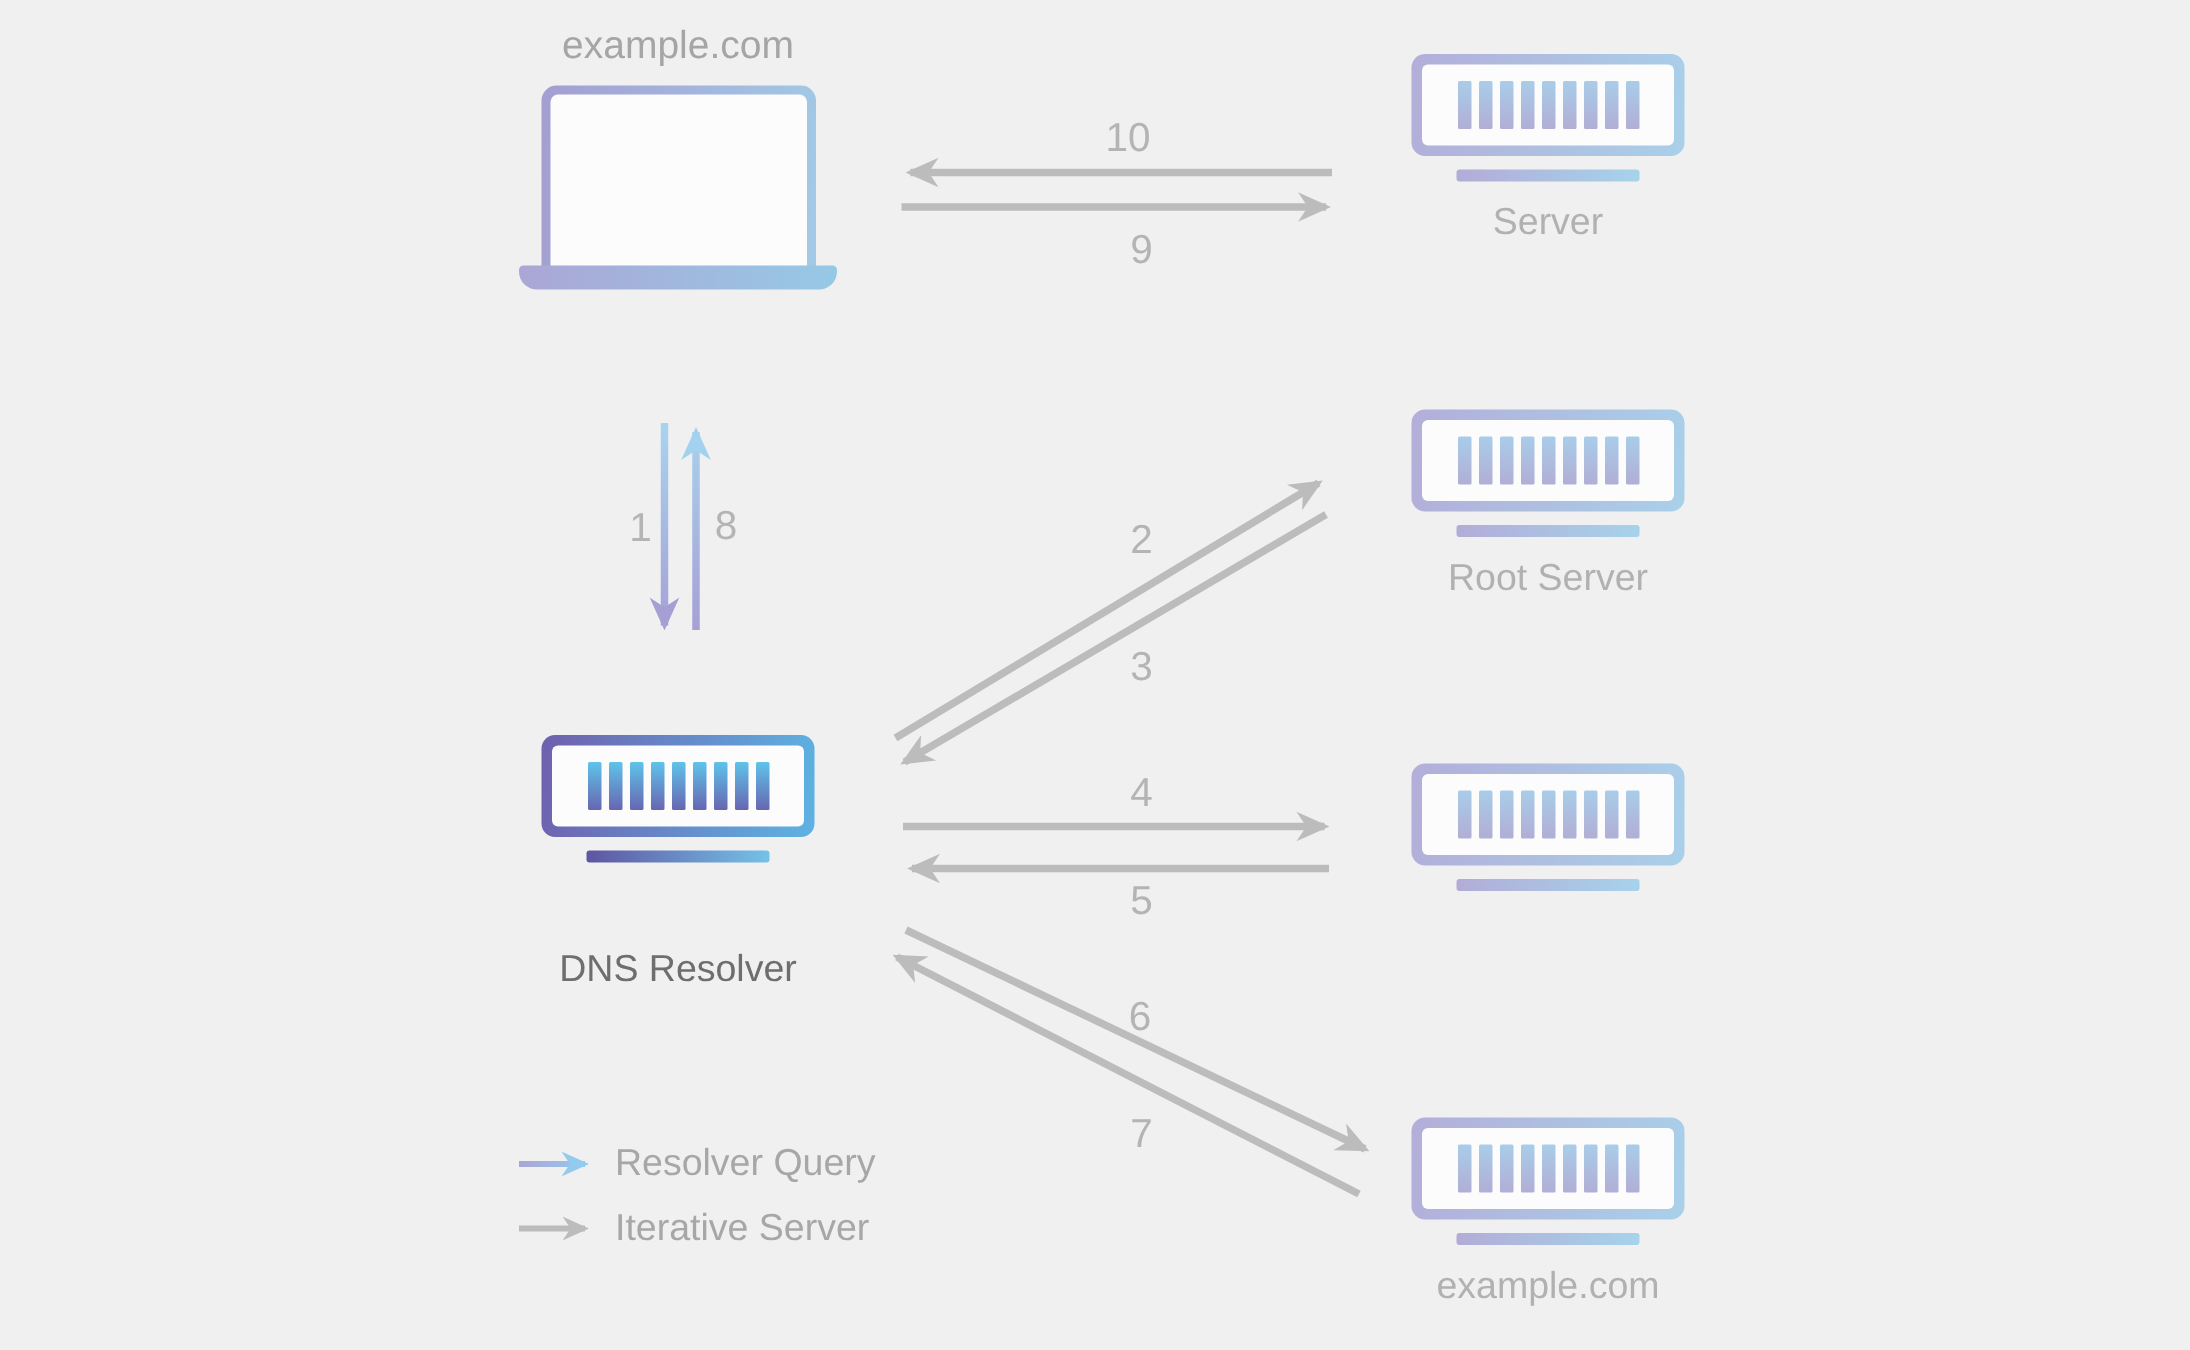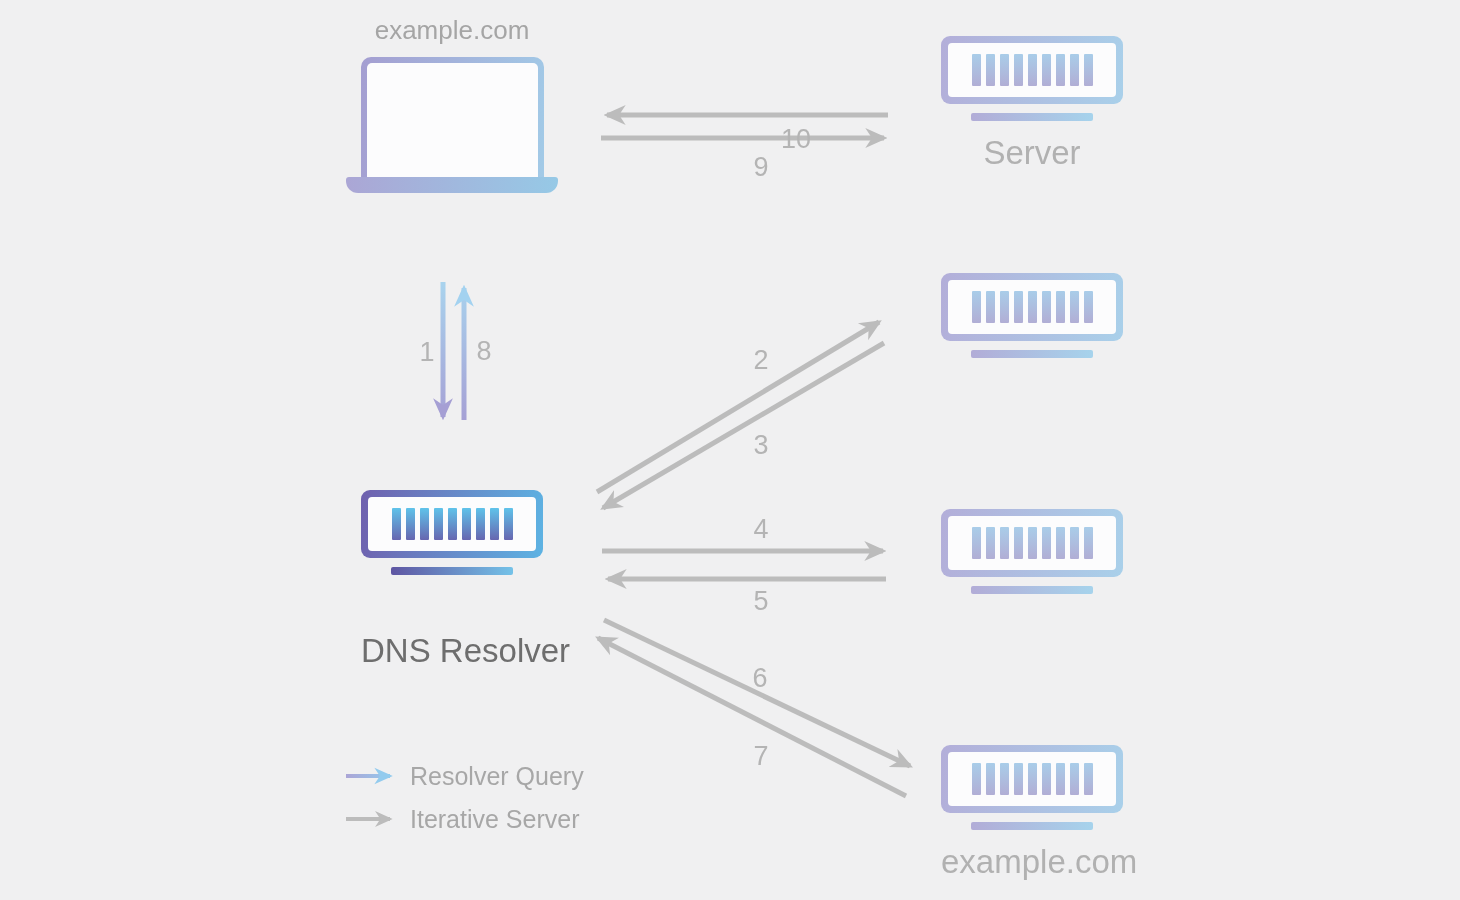--- a/index.html
+++ b/index.html
@@ -27,21 +27,21 @@
     display:flex;align-items:center;justify-content:center;gap:5px;
   }
   .server-inner i{display:block;width:9px;height:32px;border-radius:1px;}
   .server.pale .server-inner i{background:linear-gradient(180deg,#a9cde9,#b1aed5);}
   .server.vivid .server-inner i{background:linear-gradient(180deg,#5fc3ea,#6766b0);}
   .server-base{width:122px;height:8px;margin:9px auto 0;border-radius:2px;}
   .server.pale .server-base{background:linear-gradient(90deg,#b2acd7,#a6d3ec);}
   .server.vivid .server-base{background:linear-gradient(90deg,#5e55a2,#74c2e8);}
   .server-lbl{
     position:absolute;top:98px;left:0;width:100%;text-align:center;
-    font-size:33px;color:#b1b1b1;white-space:nowrap;
+    font-size:25px;color:#b1b1b1;white-space:nowrap;
   }
   .server.vivid .server-lbl{color:#6e6e6e;margin-top:44px;}
 
   
   .laptop{position:absolute;left:346px;top:57px;width:212px;}
   .laptop-body{
     box-sizing:border-box;width:183px;height:121px;margin:0 auto;
     border-radius:10px 10px 0 0;padding:6px 6px 0 6px;
     background:linear-gradient(95deg,#a49ed1,#a2cae7);
   }
@@ -133,20 +133,21 @@
           <i></i>
           <i></i>
           <i></i>
           <i></i>
           <i></i>
           <i></i>
           <i></i>
         </div>
     </div>
     <div class="server-base"></div>
+    <div class="server-lbl">Root Server</div>
   </div>
 
   <div class="server pale" style="left:941px;top:509px;">
     <div class="server-box">
       <div class="server-inner">
           <i></i>
           <i></i>
           <i></i>
           <i></i>
           <i></i>
@@ -190,21 +191,21 @@
           <i></i>
           <i></i>
         </div>
     </div>
     <div class="server-base"></div>
     <div class="server-lbl">DNS Resolver</div>
   </div>
 
   <span class="num" style="left:427px;top:352px;">1</span>
   <span class="num" style="left:484px;top:351px;">8</span>
-  <span class="num" style="left:796px;top:92px;margin-top:47px;">10</span>
+  <span class="num" style="left:752px;top:92px;">10</span>
   <span class="num" style="left:761px;top:167px;">9</span>
   <span class="num" style="left:761px;top:360px;">2</span>
   <span class="num" style="left:761px;top:445px;">3</span>
   <span class="num" style="left:761px;top:529px;">4</span>
   <span class="num" style="left:761px;top:601px;">5</span>
   <span class="num" style="left:760px;top:678px;">6</span>
   <span class="num" style="left:761px;top:756px;">7</span>
 
   <div class="legend-lbl" style="left:410px;top:776px;">Resolver Query</div>
   <div class="legend-lbl" style="left:410px;top:819px;">Iterative Server</div>

